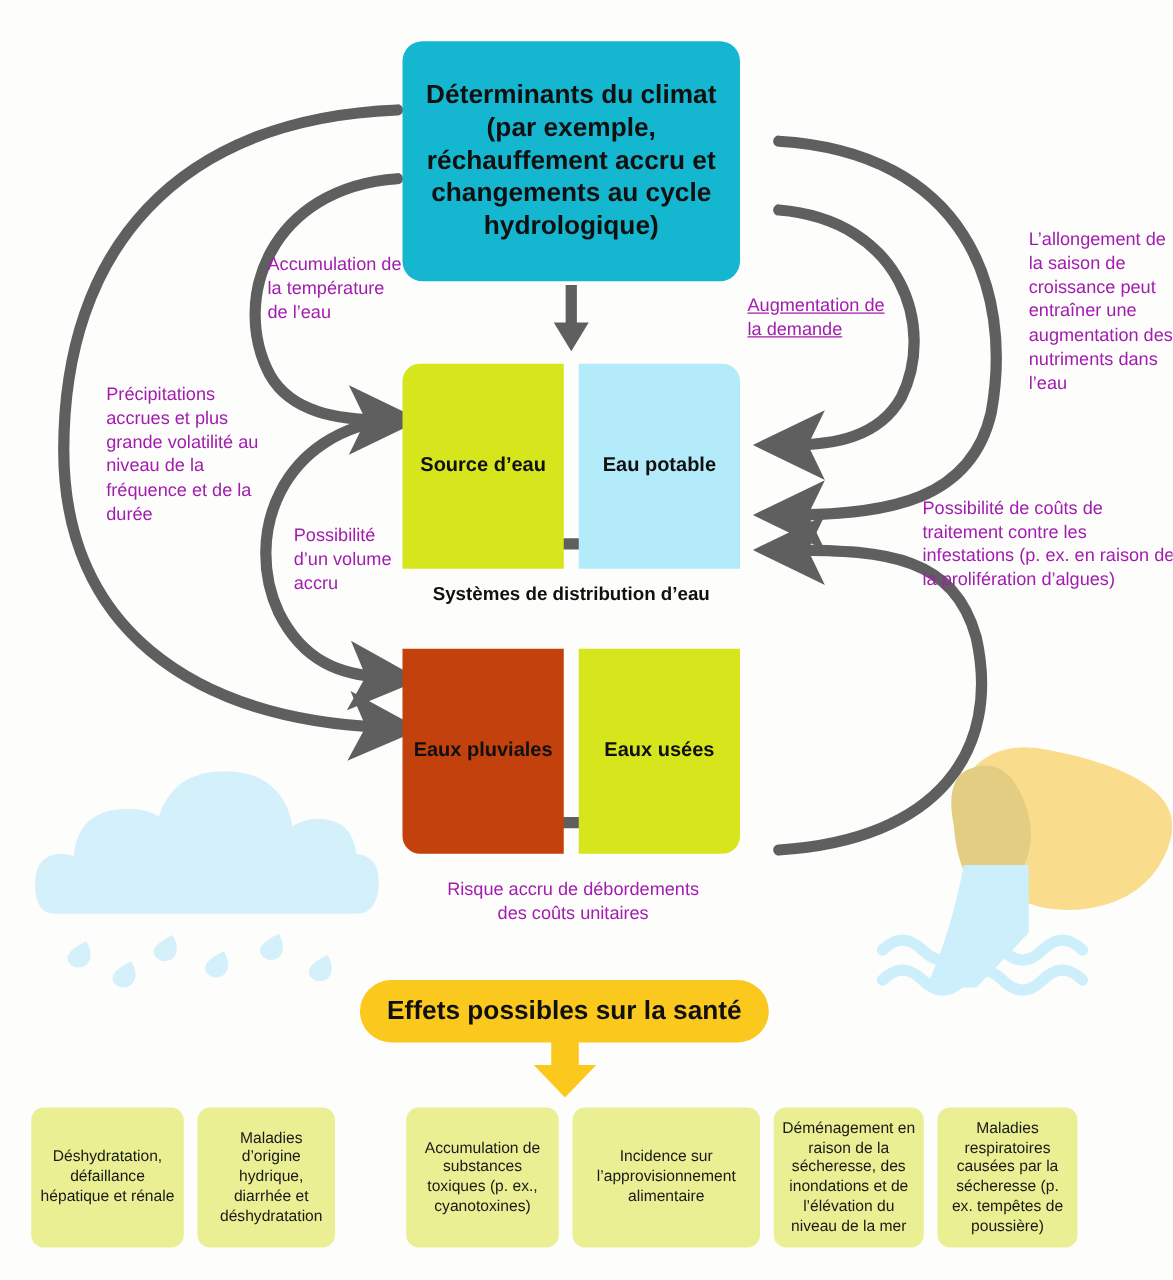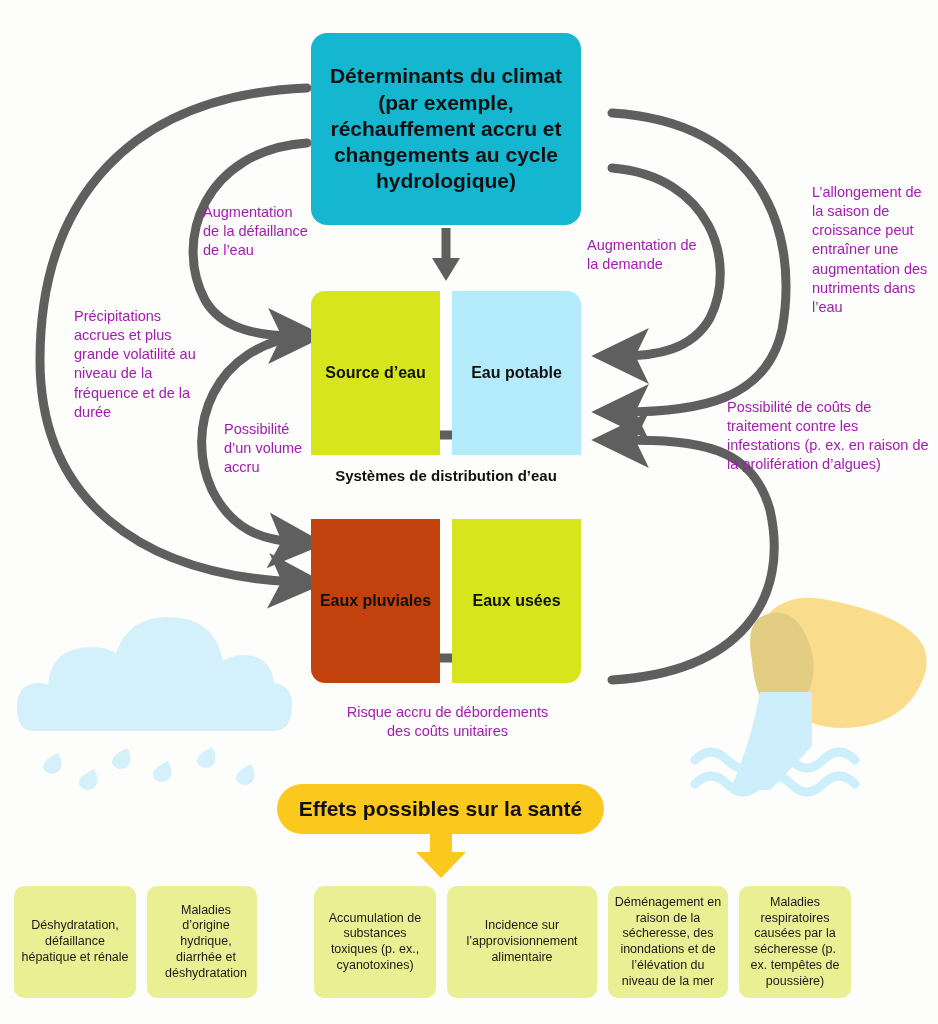--- a/index.html
+++ b/index.html
@@ -1,21 +1,21 @@
 <!DOCTYPE html>
 <html><head>
 <meta charset="utf-8">
 <style>
   html,body{margin:0;padding:0;background:#fdfdfb;}
   body{
     font-family:"Liberation Sans", sans-serif;
     width:938px;height:1024px;position:relative;overflow:hidden;
     color:#1a1a1a;
   }
-  #stage{position:absolute;left:0;top:0;width:830px;height:1024px;}
+  #stage{position:absolute;left:11px;top:0;width:830px;height:1024px;}
   svg.layer{position:absolute;left:0;top:0;width:938px;height:1024px;pointer-events:none;}
 
   .box{position:absolute;box-sizing:border-box;display:flex;align-items:center;justify-content:center;text-align:center;}
 
   
   #climate-box{
     left:311px;top:33px;width:270px;height:192px;
     background:#15b6cf;border-radius:16px;
     font-size:21px;font-weight:700;line-height:1.25;color:#101010;
     padding:0 14px;
@@ -31,21 +31,21 @@
   #q-usees{left:141px;top:228px;width:129px;height:164px;background:#d7e61c;border-bottom-right-radius:14px;}
   #systems-label{position:absolute;left:0;top:176px;width:270px;text-align:center;
         font-size:15px;font-weight:700;color:#101010;}
 
   
   .note{position:absolute;font-size:14.5px;line-height:1.32;color:#a21caf;}
 
   #note-temp-eau{left:203px;top:203px;width:108px;}
   #note-precip{left:74px;top:307px;width:135px;}
   #note-volume{left:224px;top:420px;width:88px;}
-  #note-demande{left:587px;top:236px;width:110px;}
+  #note-demande{left:587px;top:236px;width:110px;text-decoration:underline;}
   #note-saison{left:812px;top:183px;width:122px;}
   #note-couts{left:727px;top:398px;width:205px;}
   #note-diminution{left:592px;top:472px;width:160px;}
   #note-egouts{left:340px;top:703px;width:215px;text-align:center;}
 
   
   #health-banner{
     left:277px;top:784px;width:327px;height:50px;
     background:#fbc81e;border-radius:25px;
     font-size:21px;font-weight:700;color:#101010;
@@ -139,21 +139,21 @@
   <div class="box" id="climate-box">Déterminants du climat (par exemple, réchauffement accru et changements au cycle hydrologique)</div>
 
   <div id="grid-wrap">
     <div class="quad" id="q-source">Source d’eau</div>
     <div class="quad" id="q-potable">Eau potable</div>
     <div class="quad" id="q-pluviales">Eaux pluviales</div>
     <div class="quad" id="q-usees">Eaux usées</div>
     <div id="systems-label">Systèmes de distribution d’eau</div>
   </div>
 
-  <div class="note" id="note-temp-eau">Augmentation de la défaillance de l’eau</div>
+  <div class="note" id="note-temp-eau">Accumulation de la température de l’eau</div>
   <div class="note" id="note-precip">Précipitations accrues et plus grande volatilité au niveau de la fréquence et de la durée</div>
   <div class="note" id="note-volume">Possibilité d’un volume accru</div>
   <div class="note" id="note-demande">Augmentation de la demande</div>
   <div class="note" id="note-saison">L’allongement de la saison de croissance peut entraîner une augmentation des nutriments dans l’eau</div>
   <div class="note" id="note-couts">Possibilité de coûts de traitement contre les infestations (p. ex. en raison de la prolifération d’algues)</div>
   <div class="note" id="note-egouts">Risque accru de débordements des coûts unitaires</div>
 
   <div class="box" id="health-banner">Effets possibles sur la santé</div>
 
   <div id="outcomes">

